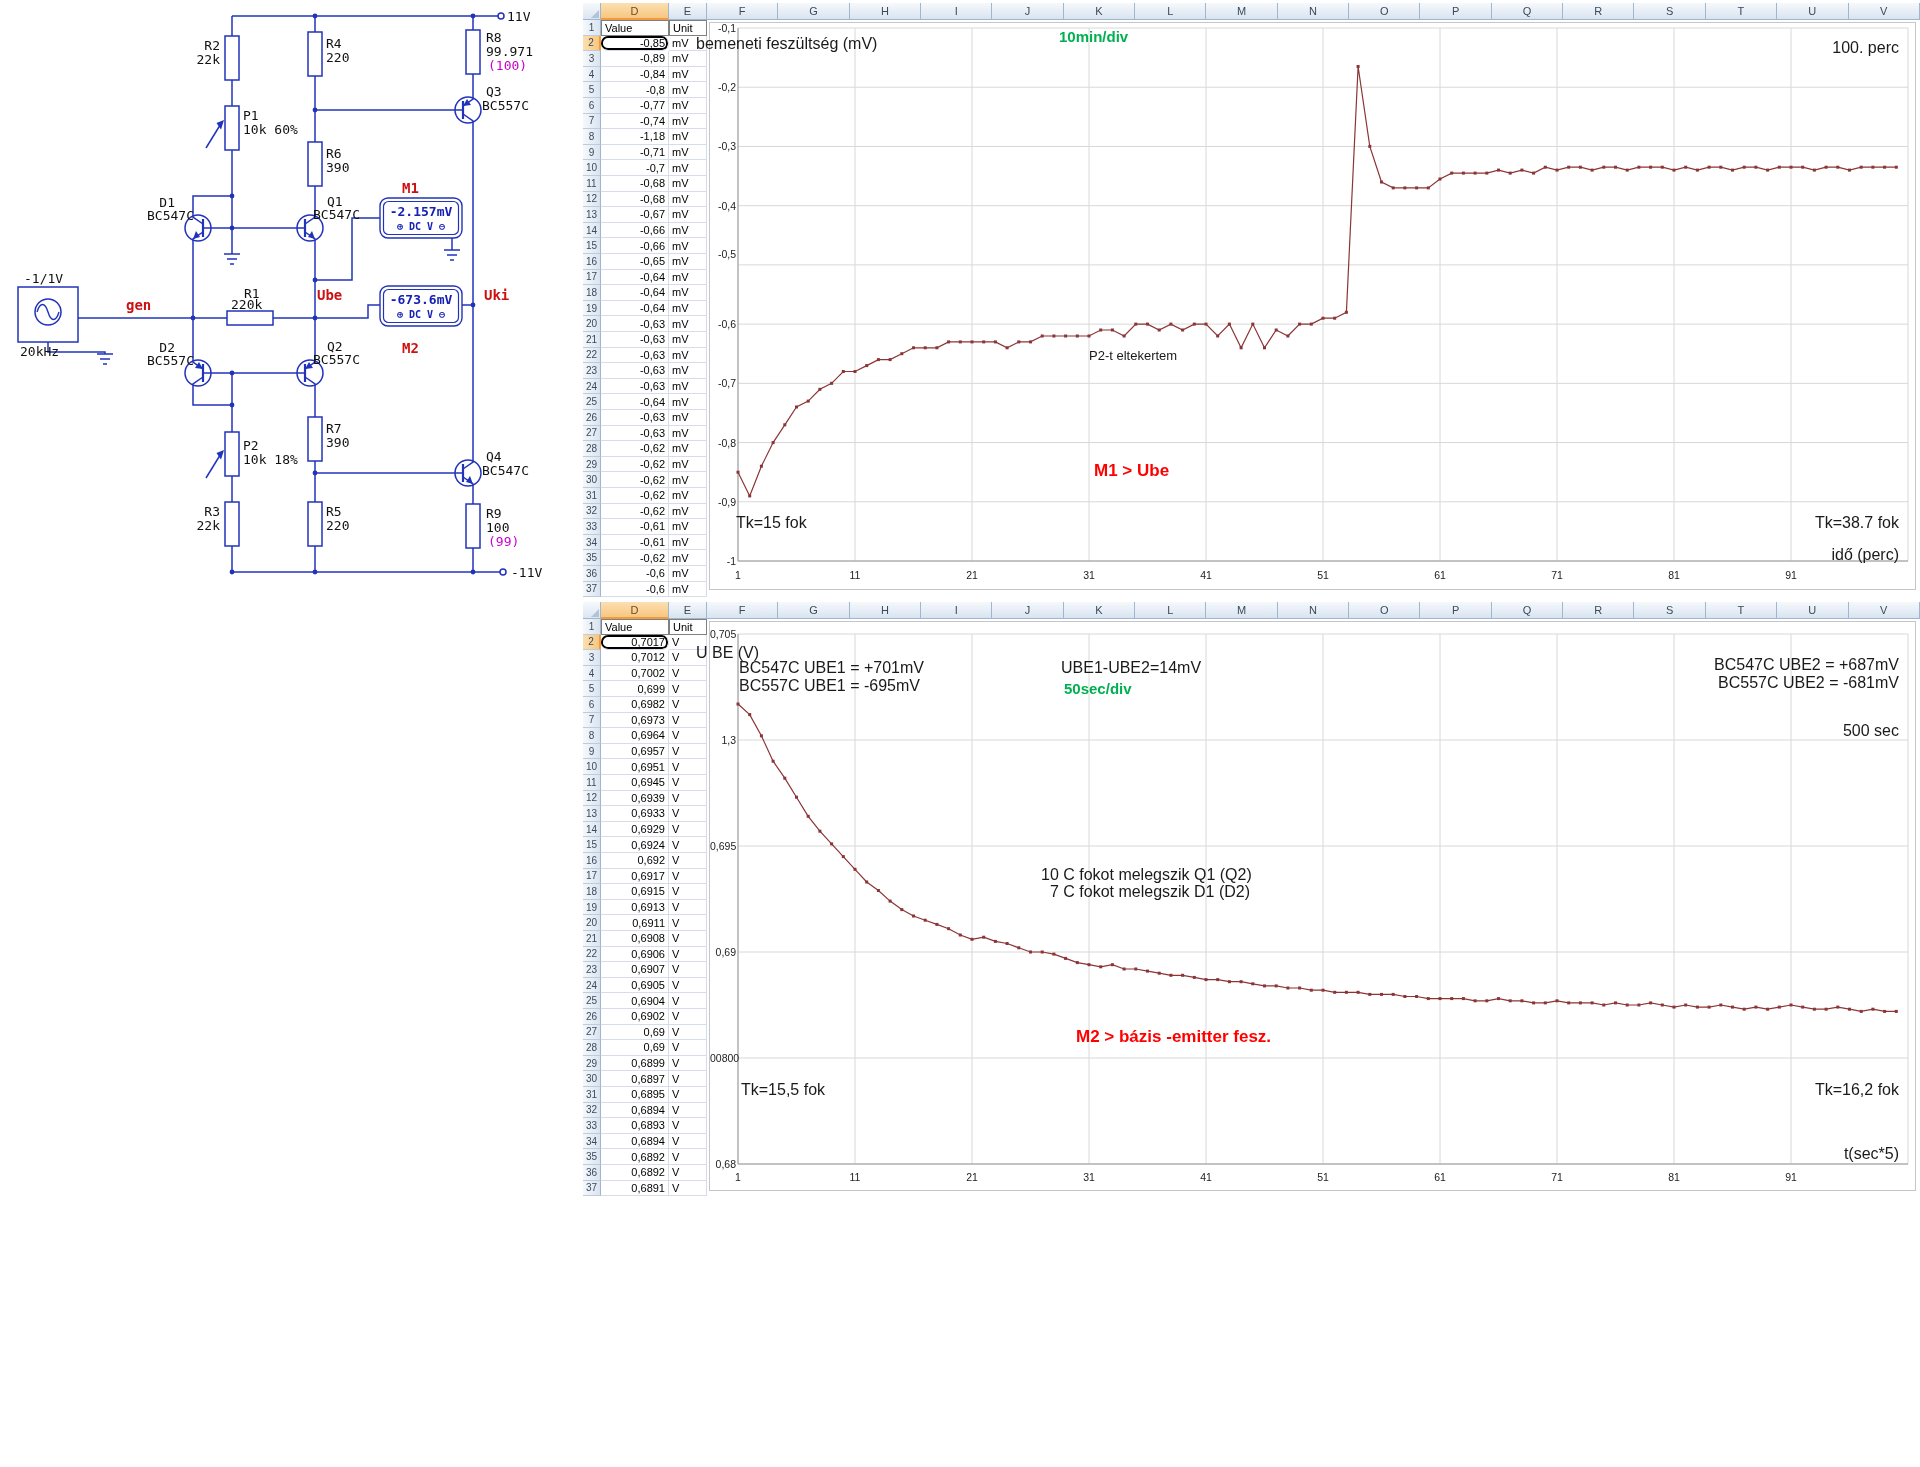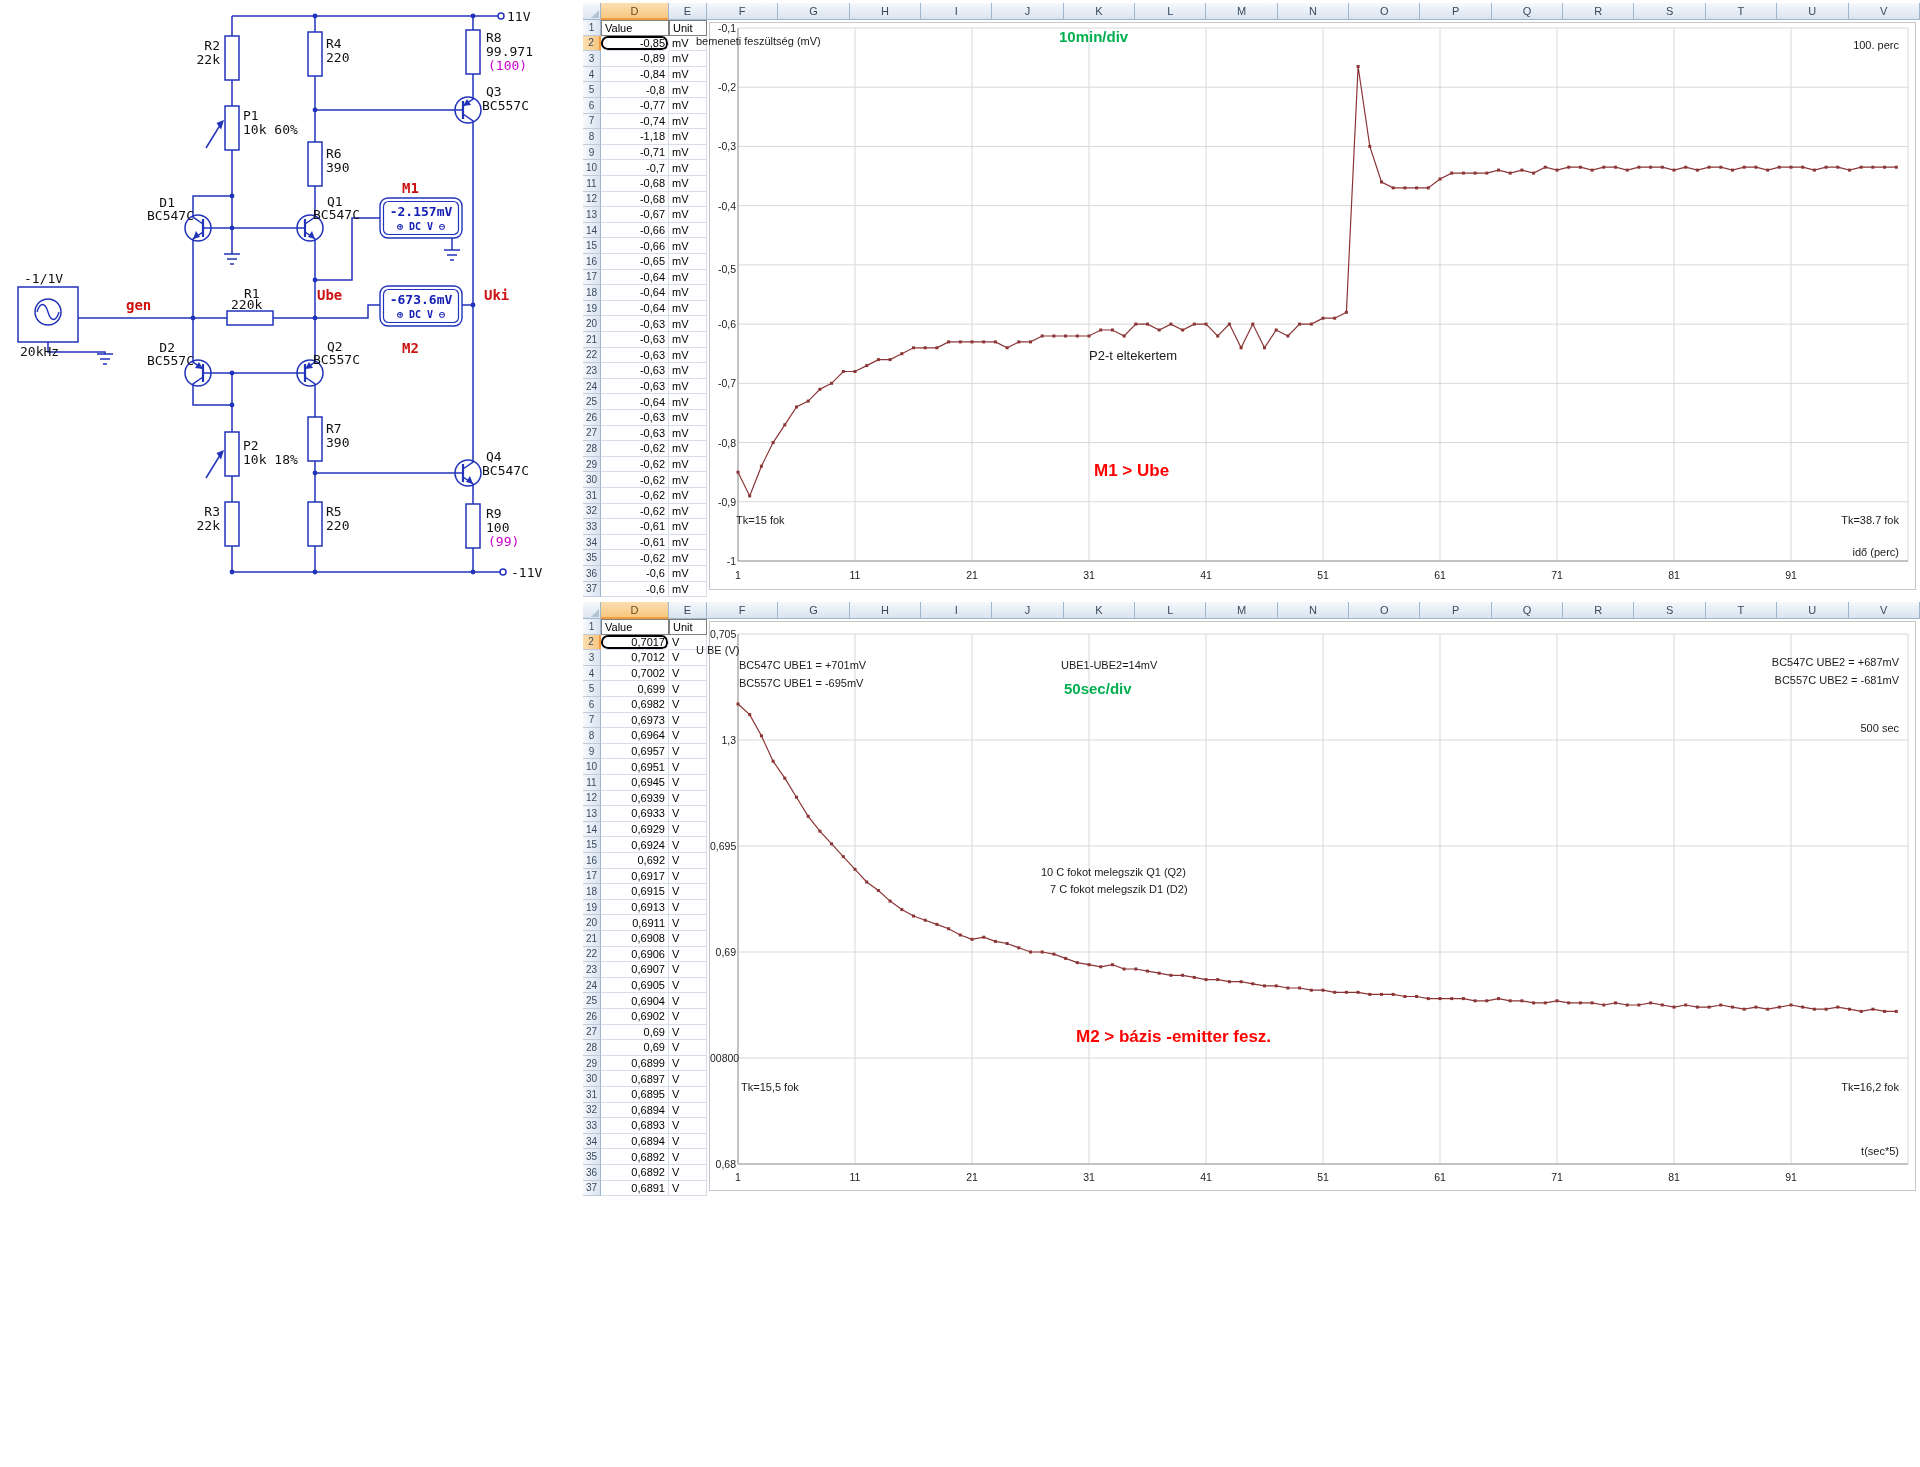--- a/index.html
+++ b/index.html
@@ -28,21 +28,21 @@
   .cell.dcol{width:68px;}
   .cell.ecol{width:38px;}
   .cell.num{justify-content:flex-end;}
   .cell.theader{border:1px solid #808080;}
   .cell.active{box-shadow:inset 0 0 0 2px #000;position:relative;border-radius:7px;}
   .cell.active::after{content:"";position:absolute;right:0;bottom:0;width:3px;height:3px;background:#000;}
   
   .chartbox{position:absolute;left:126px;top:19px;width:1205px;height:566px;background:#fff;border:1px solid #c6c6c6;}
   #s2-chart{height:568px;}
   .chartbox svg{position:absolute;left:0;top:0;}
-  .ann{position:absolute;font-size:11px;color:#1a1a1a;white-space:nowrap;}
+  .ann{position:absolute;font-size:16px;color:#1a1a1a;white-space:nowrap;}
   .ann.md{font-size:13px;}
   .ann.grn{color:#00B050;font-weight:bold;font-size:15px;}
   .ann.red{color:#FF0000;font-weight:bold;font-size:17px;}
   .ytick{position:absolute;left:0;width:26px;text-align:right;font-size:10.5px;color:#222;}
   .xtick{position:absolute;width:30px;text-align:center;font-size:10.5px;color:#222;}
 </style>
 </head>
 <body>
 
 <div id="root">
@@ -583,21 +583,21 @@
       <div class="ann" style="right:16px;top:16px">100. perc</div>
       <div class="ann md" style="left:379px;top:325px">P2-t eltekertem</div>
       <div class="ann red" style="left:384px;top:438px">M1 &gt; Ube</div>
       <div class="ann" style="left:26px;top:491px">Tk=15 fok</div>
       <div class="ann" style="right:16px;top:491px">Tk=38.7 fok</div>
       <div class="ann" style="right:16px;top:523px">idő (perc)</div>
     <div class="ytick" style="top: -1px;">-0,1</div>
         <div class="ytick" style="top: 58.222px;">-0,2</div>
         <div class="ytick" style="top: 117.444px;">-0,3</div>
         <div class="ytick" style="top: 176.666px;">-0,4</div>
-        <div class="ytick" style="top: 240px;">-0,5</div>
+        <div class="ytick" style="top: 225px;">-0,5</div>
         <div class="ytick" style="top: 295.11px;">-0,6</div>
         <div class="ytick" style="top: 354.332px;">-0,7</div>
         <div class="ytick" style="top: 413.554px;">-0,8</div>
         <div class="ytick" style="top: 472.776px;">-0,9</div>
         <div class="ytick" style="top: 531.998px;">-1</div>
         <div class="xtick" style="left: 13px; top: 546px;">1</div>
         <div class="xtick" style="left: 130px; top: 546px;">11</div>
         <div class="xtick" style="left: 247px; top: 546px;">21</div>
         <div class="xtick" style="left: 364px; top: 546px;">31</div>
         <div class="xtick" style="left: 481px; top: 546px;">41</div>

